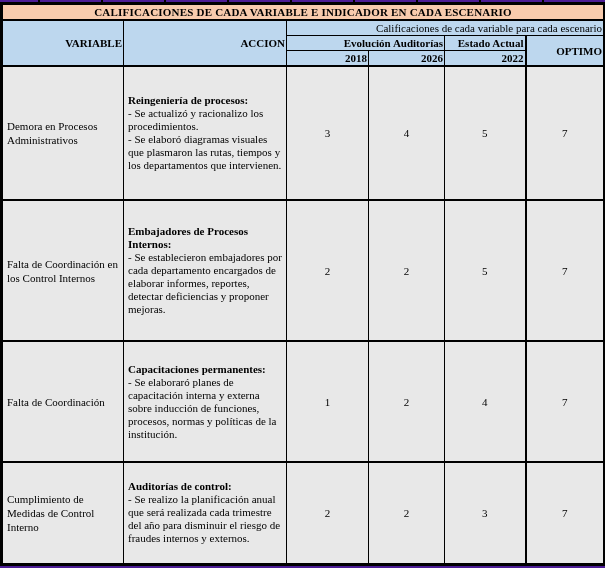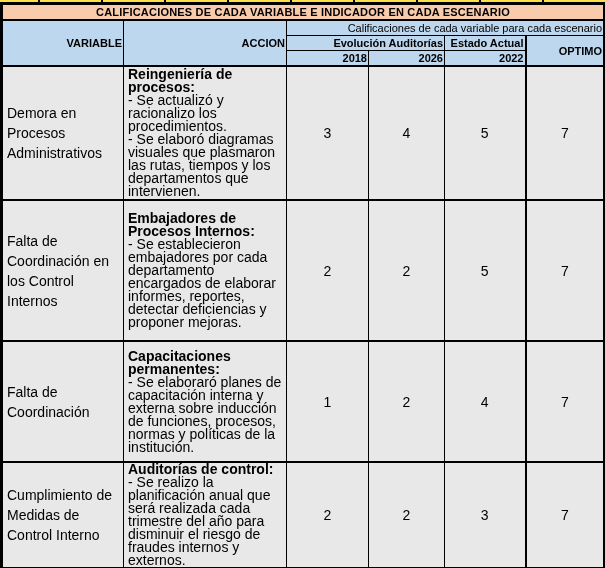--- a/index.html
+++ b/index.html
@@ -1,38 +1,38 @@
 <!DOCTYPE html>
 <html><head>
 <meta charset="utf-8">
 <style>
   html,body { margin:0; padding:0; }
   .canvas {
-    position:relative; width:605px; height:568px; background:#fde047;
-    font-family:Liberation Sans, sans-serif; color:#000;
+    position:relative; width:605px; height:568px; background:#4c1d95;
+    font-family:Liberation Serif, serif; color:#000;
   }
   .ticks {
     position:absolute; top:0; left:0; width:605px; height:2px;
     background-image:repeating-linear-gradient(90deg, transparent 0 61px, #000 61px 63px);
     background-position:-23px 0;
   }
   table.main {
     position:absolute; left:0; top:2px; width:603px;
     border-collapse:collapse; table-layout:fixed;
     border:3px solid #000;
   }
   td { border:1px solid #000; overflow:hidden; vertical-align:middle; }
   .title-cell {
     background:#F8CBAD; font-weight:bold; font-size:11px; text-align:center;
     letter-spacing:0.2px; border-bottom:2px solid #000;
   }
   .hdr { background:#BDD7EE; font-size:11px; text-align:right; }
   .b { font-weight:bold; }
-  .body-cell { background:#E8E8E8; font-size:14px; }
-  .var-cell { padding:0 4px; line-height:20px; }
+  .body-cell { background:#E8E8E8; font-size:11px; }
+  .var-cell { padding:0 4px; line-height:14px; }
   .acc-cell { padding:0 4px; line-height:13px; }
   .acc-title { font-weight:bold; }
   .acc-detail { white-space:pre-line; }
   .num { text-align:center; }
   .body-row td { border-top:2px solid #000; }
   .optimo-border { border-left:2px solid #000; }
 </style>
 </head>
 <body>
 

